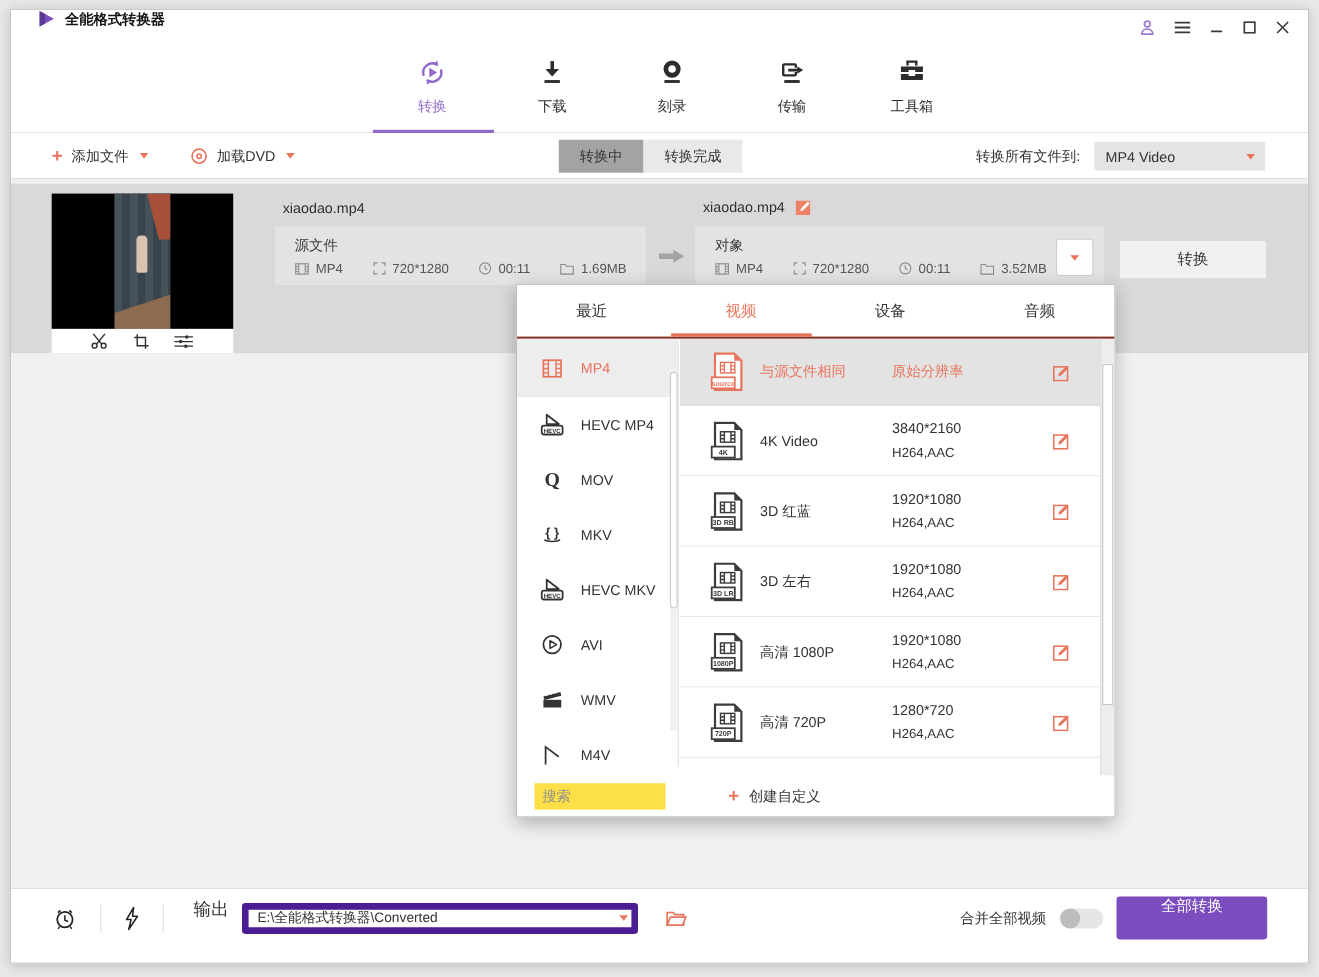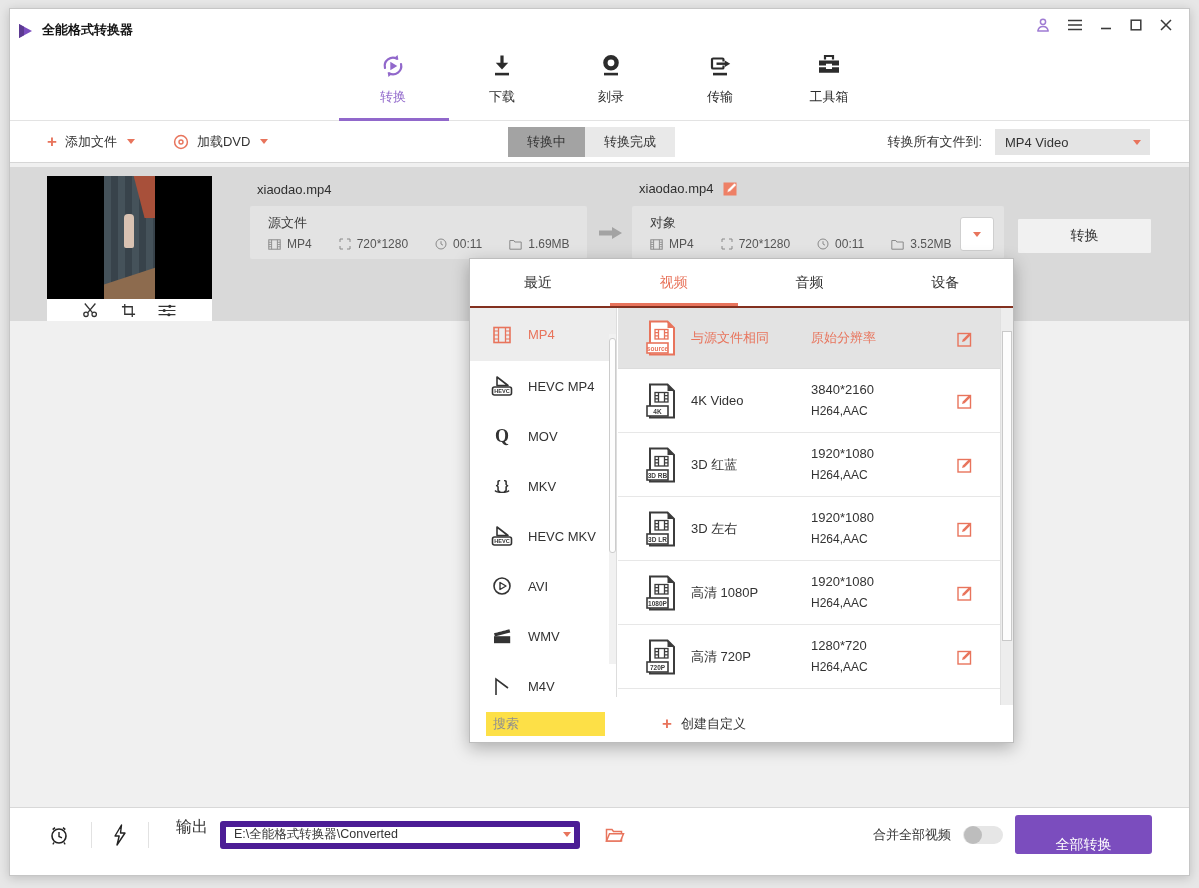--- a/index.html
+++ b/index.html
@@ -1,20 +1,20 @@
 <!DOCTYPE html>
 <html><head>
 <meta charset="utf-8">
 <style>
 *{margin:0;padding:0;box-sizing:border-box}
 body{width:1199px;height:888px;background:#e7e7e7;font-family:"Liberation Sans","DejaVu Sans",sans-serif;position:relative;overflow:hidden}
 svg{display:block}
 .window{position:absolute;left:9px;top:8px;width:1181px;height:868px;background:#fff;border:1px solid #c6c6c6;box-shadow:0 2px 10px rgba(0,0,0,.18)}
 
-.titlebar{position:absolute;left:0;top:0;right:0;height:30px;display:flex;align-items:flex-end;padding-left:8px}
+.titlebar{position:absolute;left:0;top:0;right:0;height:30px;display:flex;align-items:flex-start;padding-left:25px}
 .app-title{font-size:13px;font-weight:bold;color:#151515;margin-left:9px}
 .win-controls{position:absolute;right:16px;top:8px;display:flex;gap:16px;align-items:center}
 .win-controls>span{cursor:pointer;display:flex;align-items:center}
 
 .nav{position:absolute;left:0;top:30px;right:0;height:82px;border-bottom:1px solid #e3e3e3}
 .nav-tabs{position:absolute;left:333px;top:9px;display:flex}
 .nav-tab{width:100px;margin-right:9px;display:flex;flex-direction:column;align-items:center;color:#2c2c2c;cursor:pointer}
 .nav-ic{height:33px;display:flex;align-items:flex-end;justify-content:center;color:#2c2c2c}
 .nav-label{font-size:13px;margin-top:7px}
 .nav-tab.active,.nav-tab.active .nav-ic{color:#9168cb}
@@ -90,21 +90,21 @@
 .bb-sep{width:1px;height:26px;background:#e2e2e2;margin:0 21px}
 .bb-output-label{font-size:16px;color:#333;margin:0 12px 14px 6px}
 .bb-path-wrap{position:relative;width:360px;height:28px}
 .bb-path{width:100%;height:100%;border:6px solid #4c1d95;border-radius:3px;font-size:12.5px;color:#333;padding:0 24px 0 8px;outline:none;font-family:"Liberation Sans","DejaVu Sans",sans-serif}
 .bb-path-wrap .caret{position:absolute;right:9px;top:11px}
 .bb-folder{margin-left:25px;cursor:pointer;display:flex}
 .bb-right{position:absolute;right:37px;top:0;height:100%;display:flex;align-items:center;gap:12px}
 .merge-label{font-size:13px;color:#333}
 .toggle{width:40px;height:18px;background:#e6e6e6;border-radius:9px;position:relative;cursor:pointer}
 .toggle .knob{position:absolute;left:1px;top:0;width:18px;height:18px;border-radius:50%;background:#bdbdbd}
-.convert-all-btn{width:137px;height:39px;background:#7b4dbe;color:#fff;font-size:14px;border-radius:3px;display:flex;align-items:flex-end;justify-content:center;cursor:pointer}
+.convert-all-btn{width:137px;height:39px;background:#7b4dbe;color:#fff;font-size:14px;border-radius:3px;display:flex;align-items:flex-start;justify-content:center;cursor:pointer}
 .icon-btn{cursor:pointer;display:flex}
 </style>
 </head>
 <body>
 
 <div class="window">
 
   <div class="titlebar">
     <span>
       <svg width="15" height="16" viewBox="0 0 15 16">
@@ -383,24 +383,24 @@
   <div class="format-popup">
     <div class="fp-tabs">
 
     <div class="fp-tab">
           <span>最近</span>
         </div>
         <div class="fp-tab active">
           <span>视频</span>
         </div>
         <div class="fp-tab">
+          <span>设备</span>
+        </div>
+        <div class="fp-tab">
           <span>音频</span>
-        </div>
-        <div class="fp-tab">
-          <span>设备</span>
         </div>
       </div>
     <div class="fp-underline"></div>
     <div class="fp-tabline"></div>
 
     <div class="fp-body">
       <div class="fp-left">
 
       <div class="fmt-item active">
             <span class="fmt-ic">

